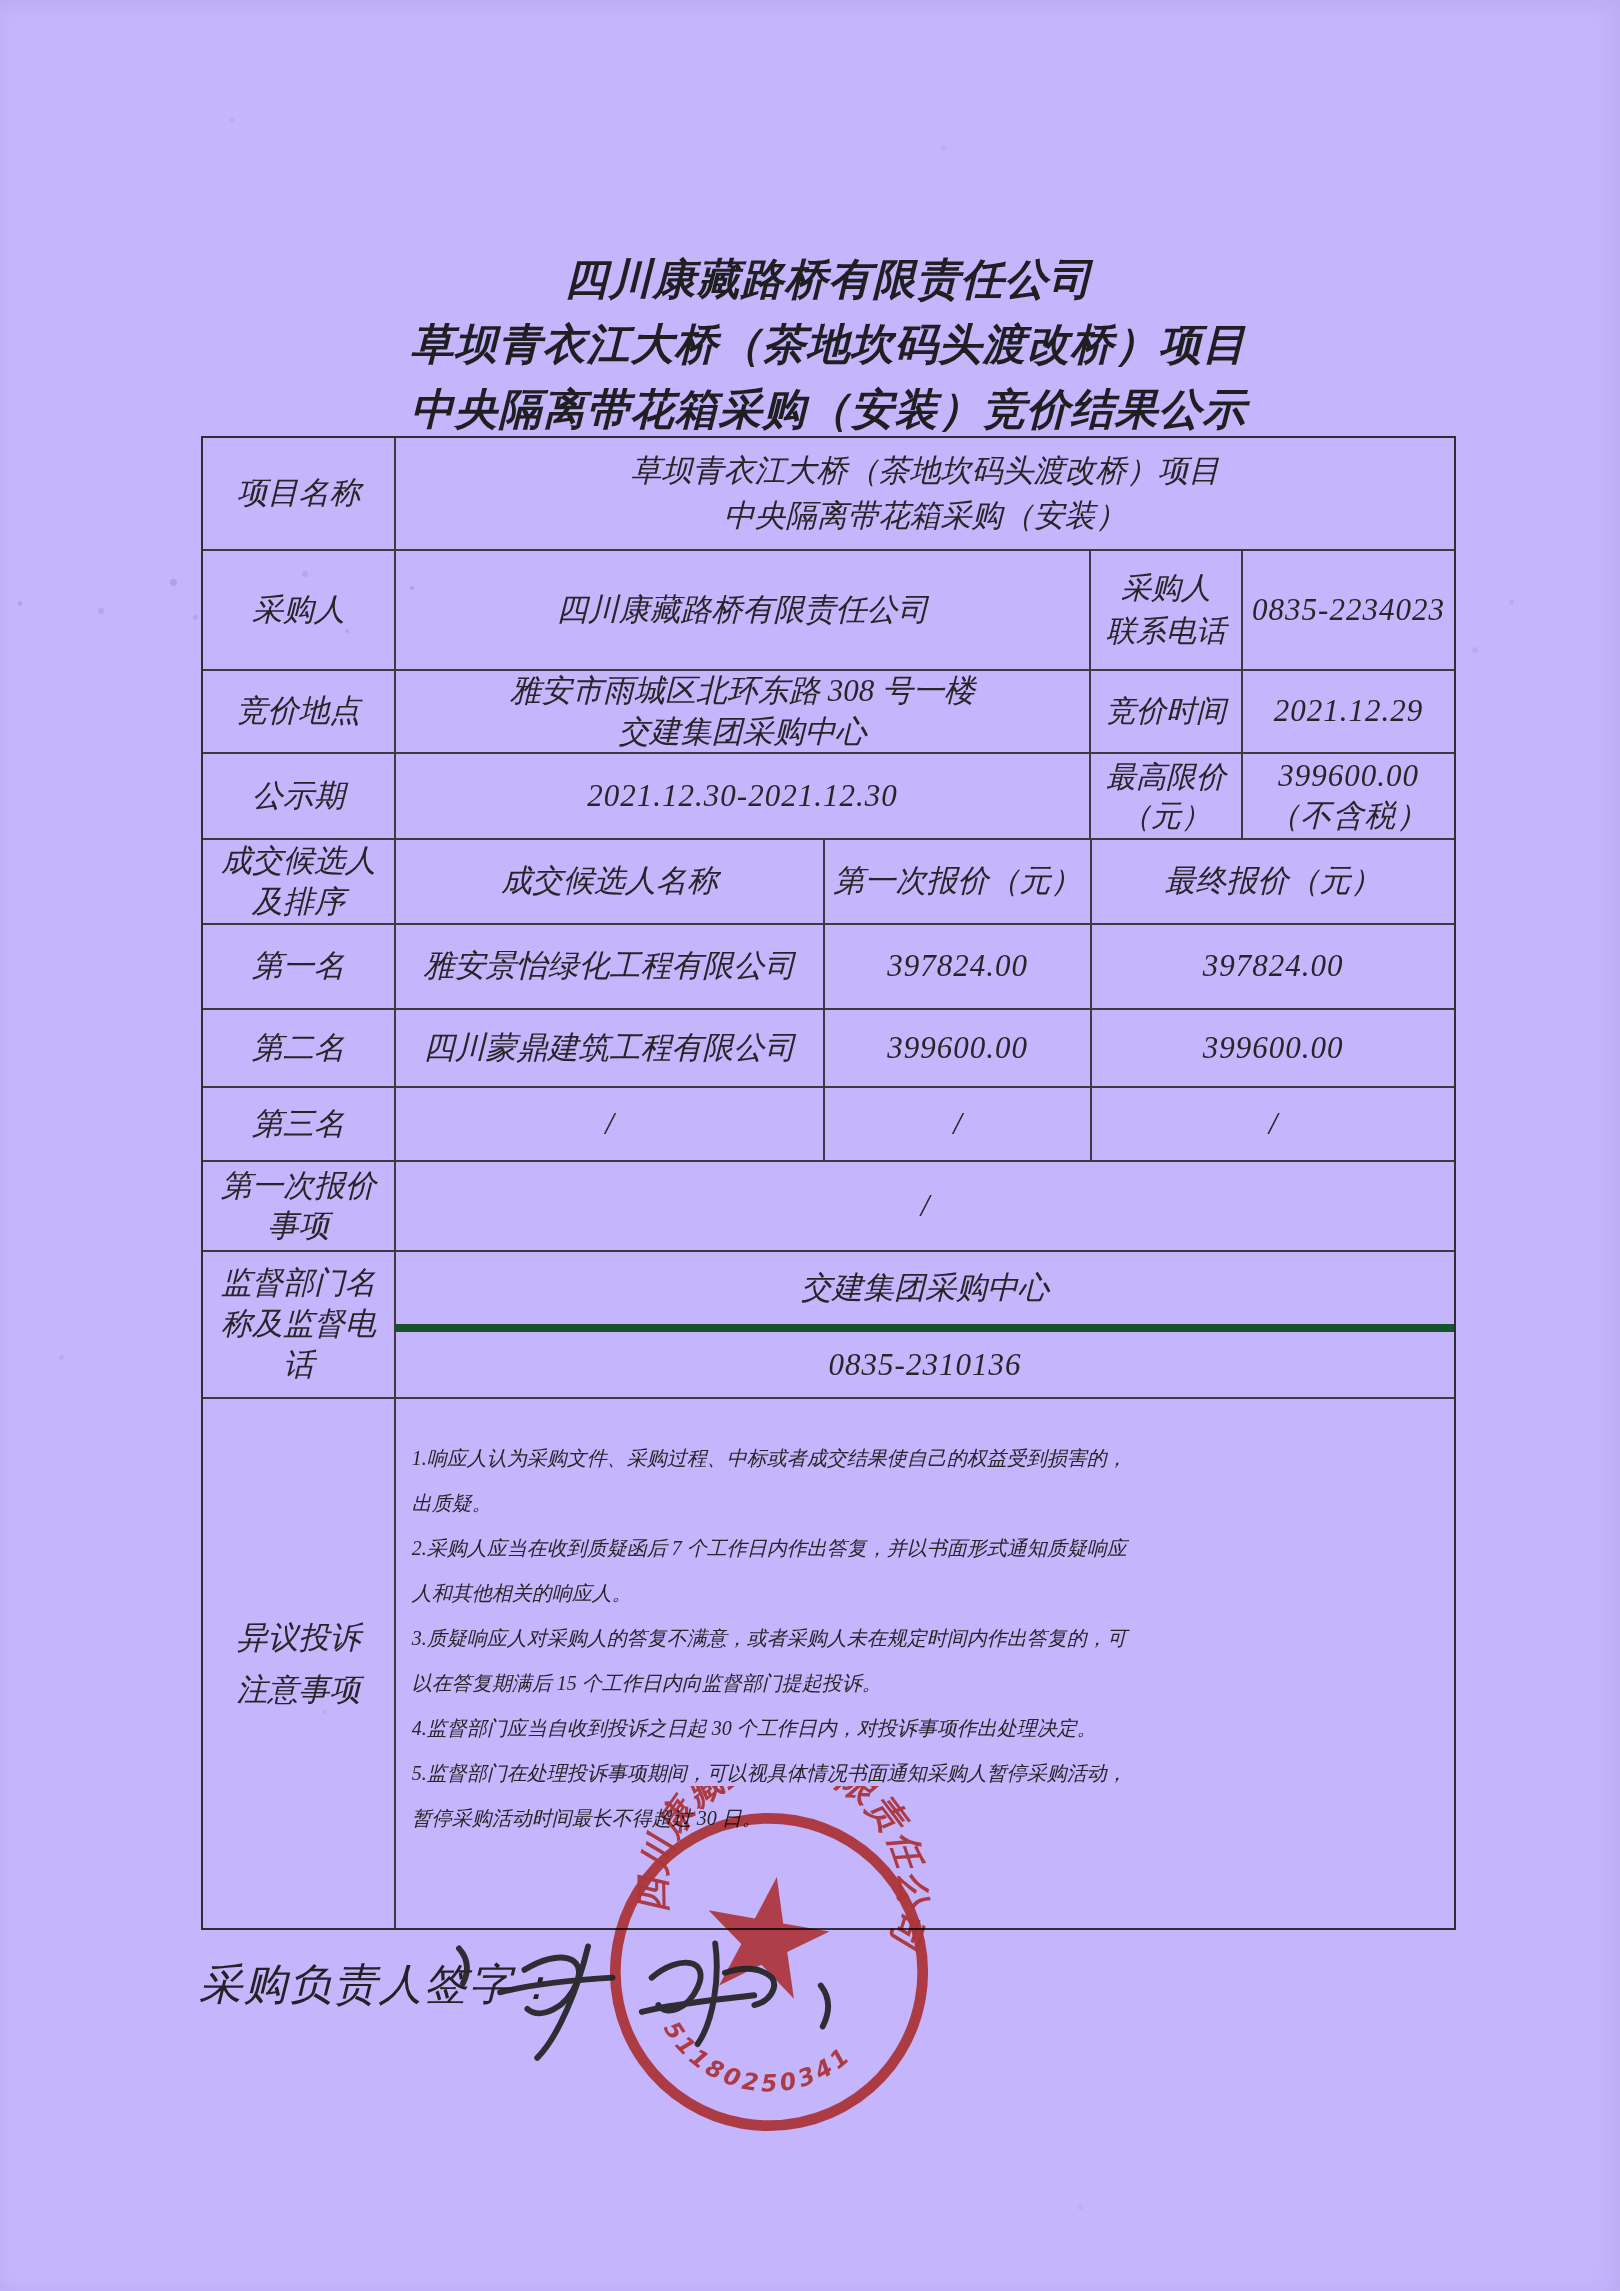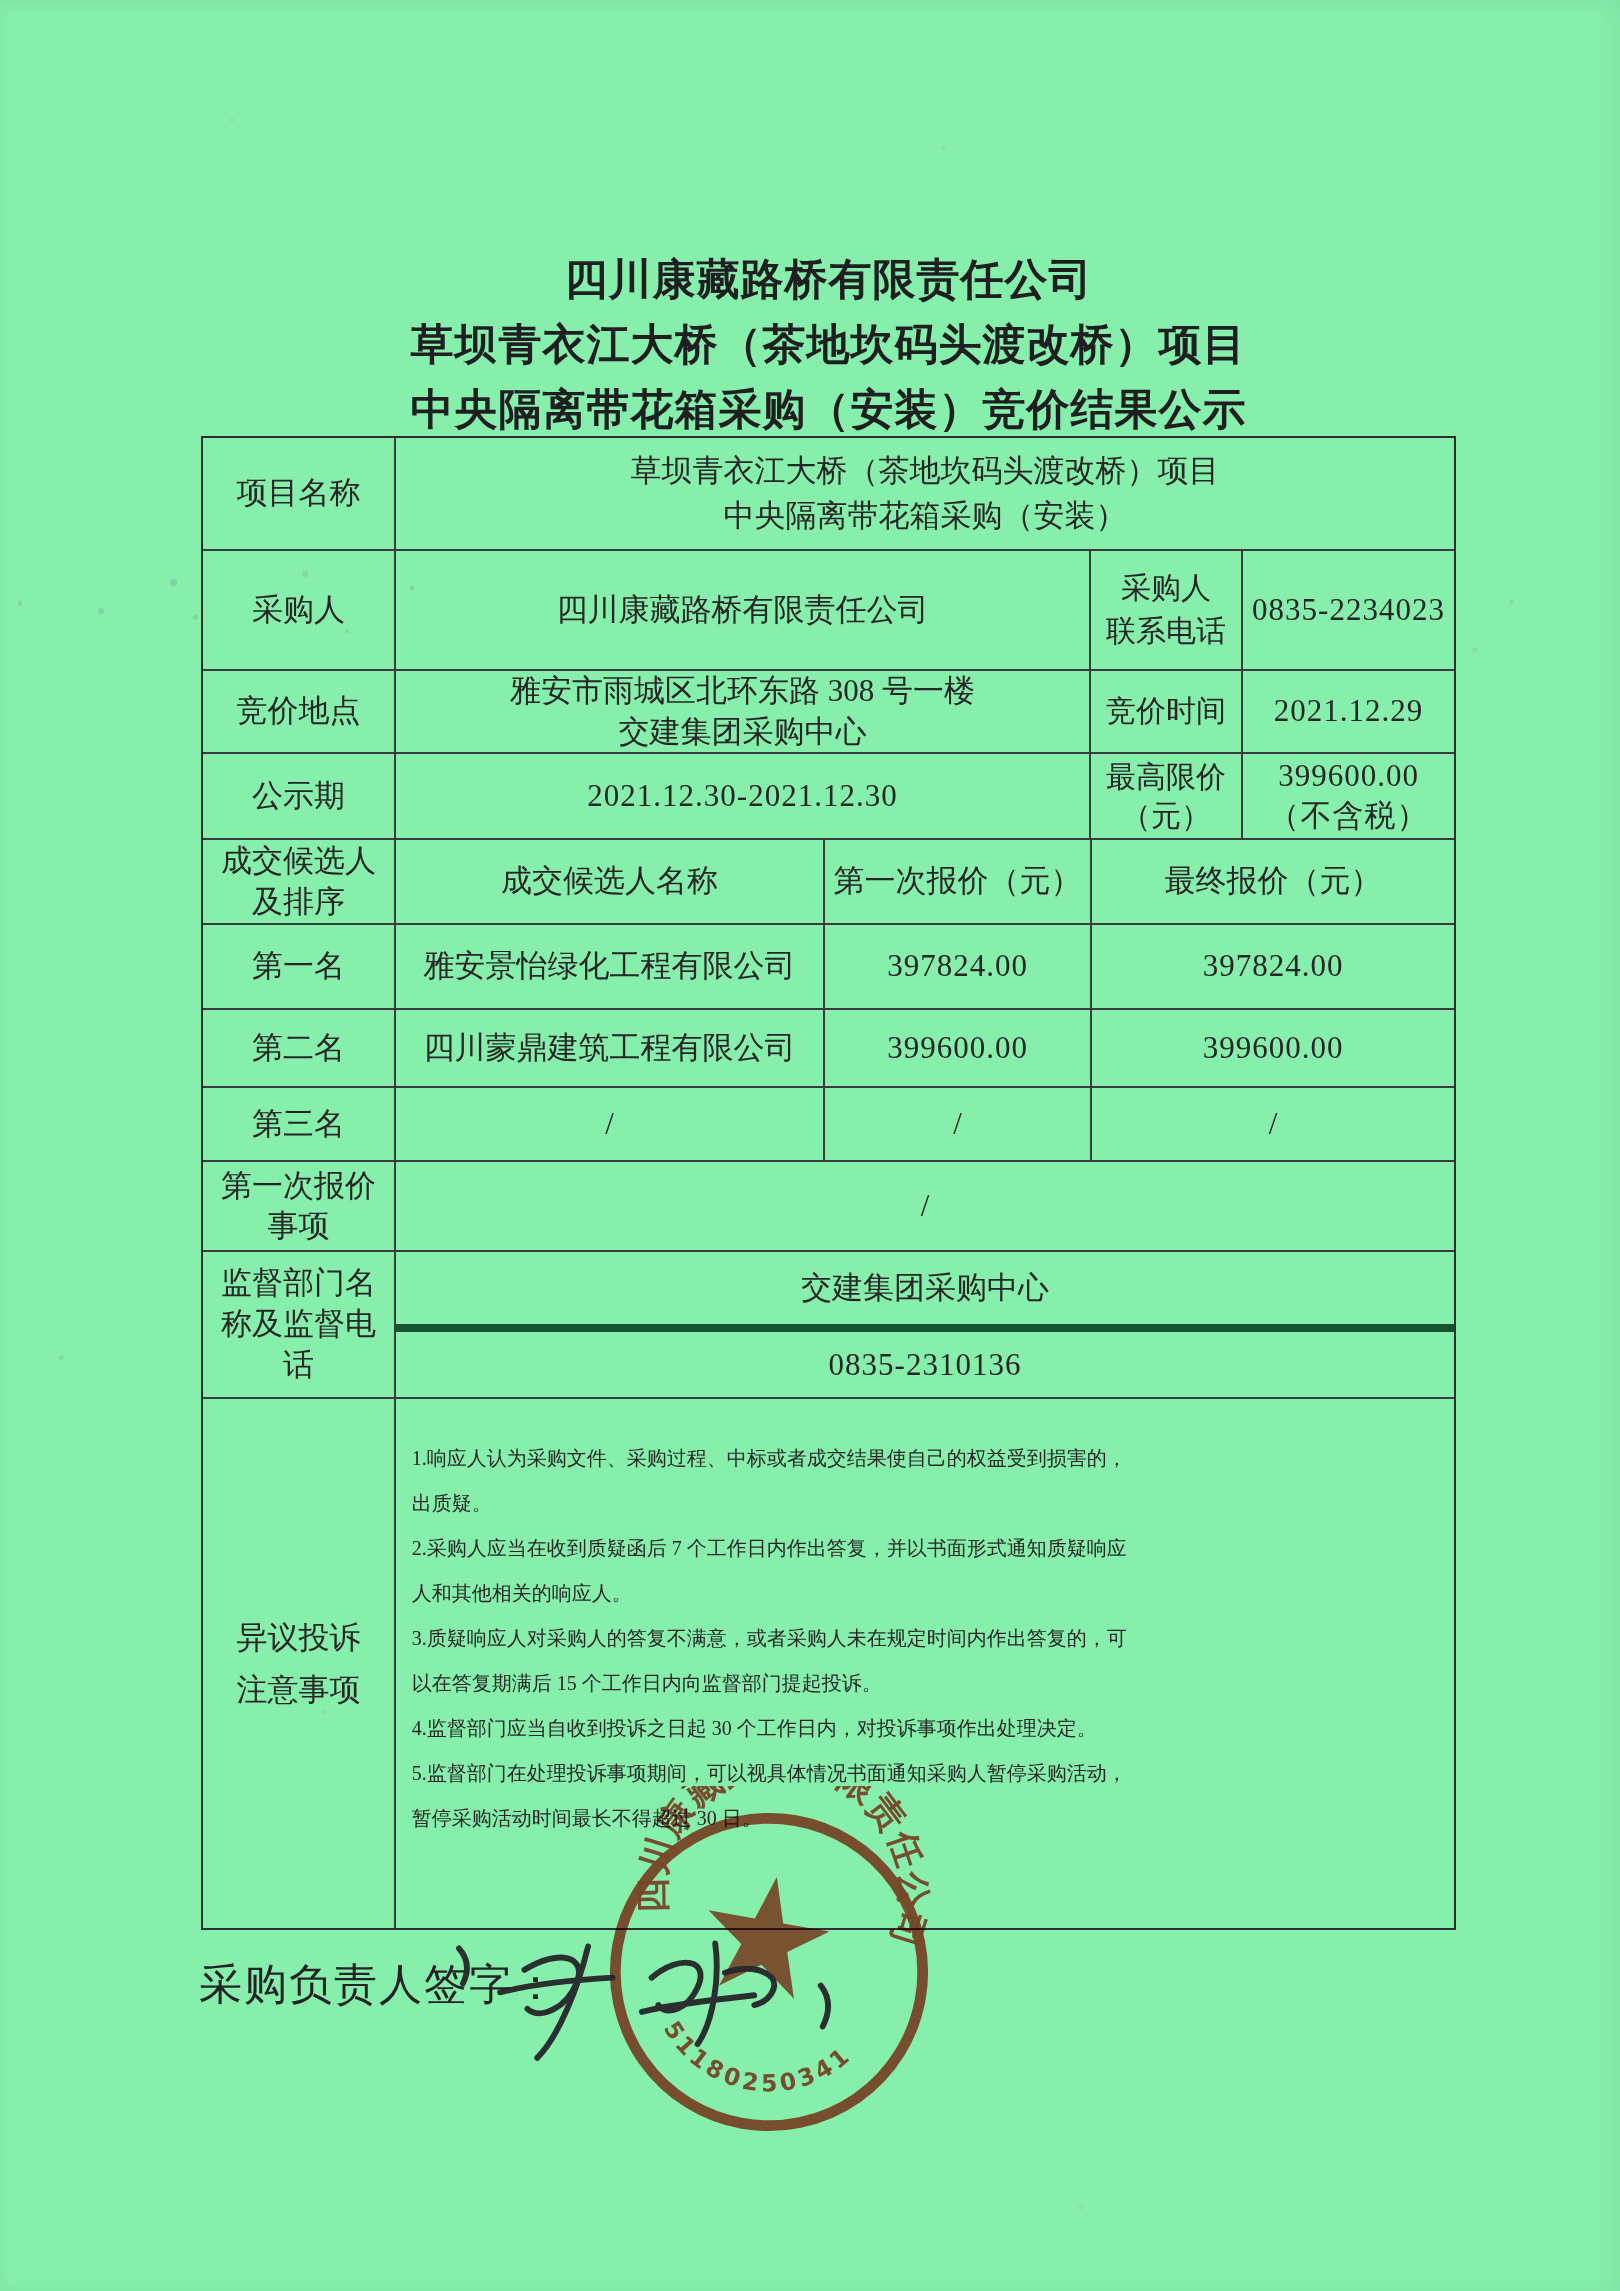--- a/index.html
+++ b/index.html
@@ -5,22 +5,23 @@
   html,body{
     margin:0;padding:0;
     width:1620px;height:2292px;
     background:#f6f3f6;
     font-family:"Liberation Serif","DejaVu Serif",serif;
     color:#262626;
     overflow:hidden;
   }
   .page{
     position:relative;width:1620px;height:2292px;
-    background:#86efac;
+    background:#c4b5fd;
     box-shadow:inset -9.8px 0 23.5px rgba(60,50,70,.04), inset 0 5.9px 17.6px rgba(60,50,70,.03);
+    font-style:italic;
   }
   
   .title-block{
     position:absolute;left:201px;top:247px;width:1255px;
     text-align:center;font-weight:700;font-size:43px;line-height:65px;
     color:#1f1f22;letter-spacing:1px;
   }
   
   .tbl{
     position:absolute;left:201px;top:436px;width:1255px;height:1494px;

